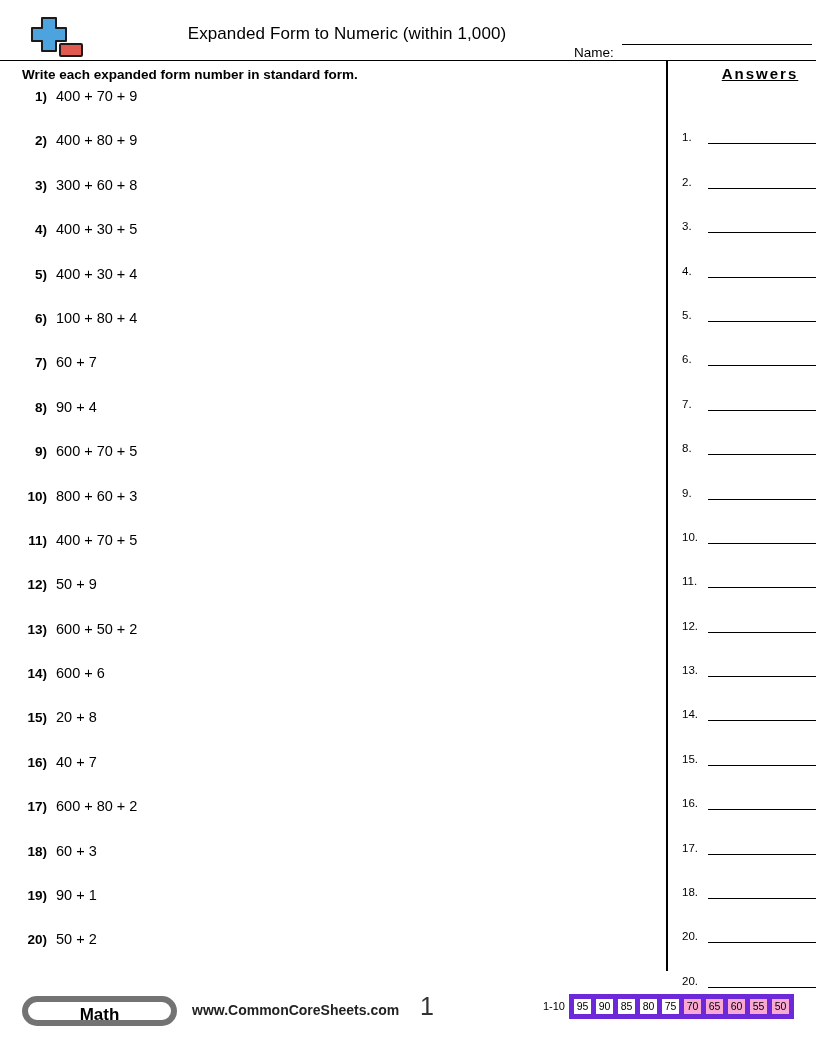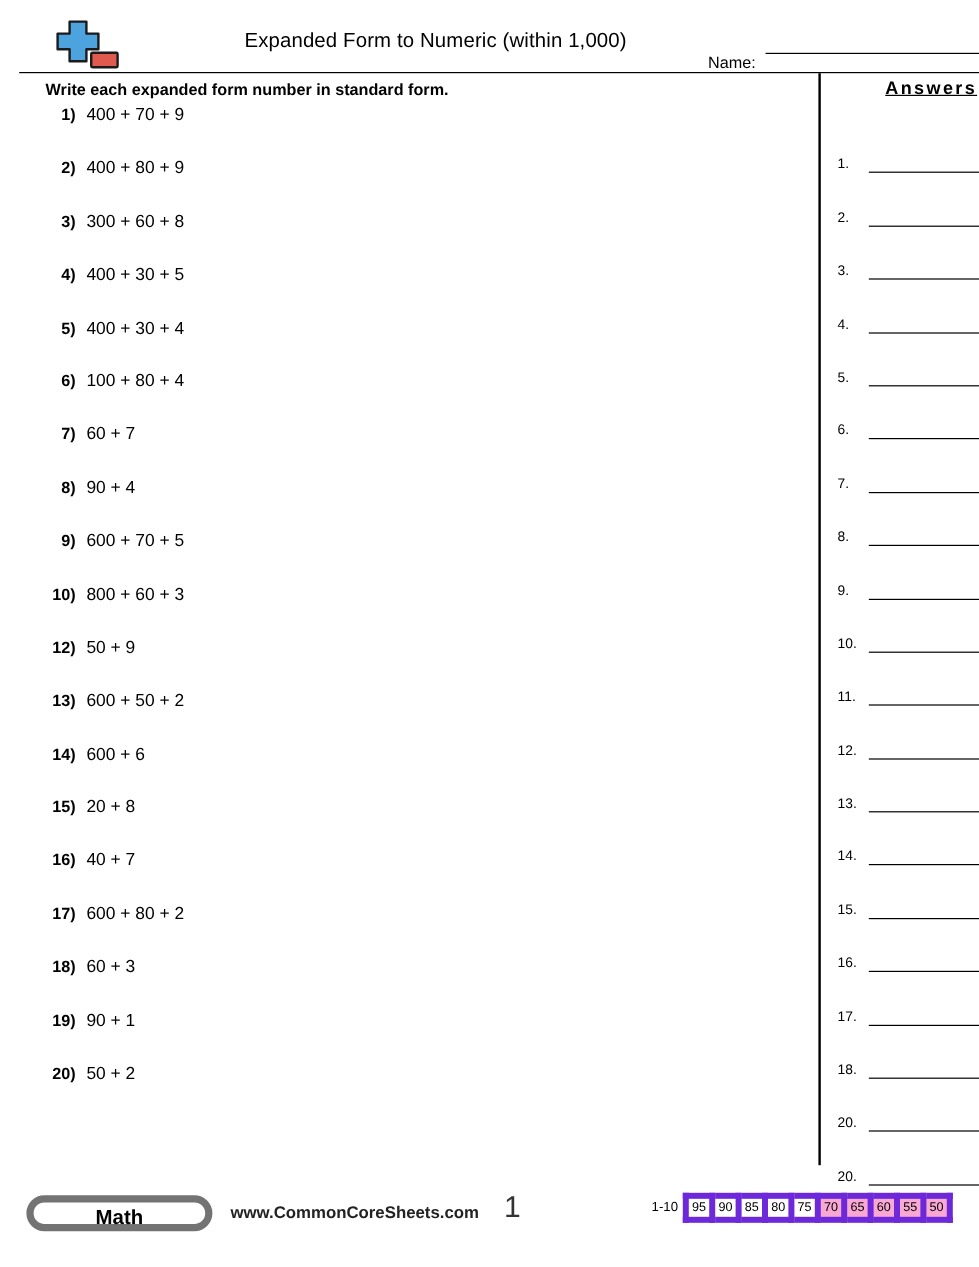--- a/index.html
+++ b/index.html
@@ -13,21 +13,21 @@
     height: 1056px;
     font-family: "Liberation Sans", sans-serif;
     color: #000;
     position: relative;
     overflow: hidden;
   }
   .page {
     position: relative;
     width: 816px;
     height: 1056px;
-    padding: 14px 22px 0 38px;
+    padding: 14px 22px 0 22px;
   }
 
   
   .header {
     position: relative;
     height: 46px;
   }
   .logo {
     position: absolute;
     left: 0;
@@ -272,20 +272,24 @@
         <div class="pnum">8)</div>
         <div class="ptext">90 + 4</div>
       </div>
       <div class="problem">
         <div class="pnum">9)</div>
         <div class="ptext">600 + 70 + 5</div>
       </div>
       <div class="problem">
         <div class="pnum">10)</div>
         <div class="ptext">800 + 60 + 3</div>
+      </div>
+      <div class="problem">
+        <div class="pnum">11)</div>
+        <div class="ptext">400 + 70 + 5</div>
       </div>
       <div class="problem">
         <div class="pnum">12)</div>
         <div class="ptext">50 + 9</div>
       </div>
       <div class="problem">
         <div class="pnum">13)</div>
         <div class="ptext">600 + 50 + 2</div>
       </div>
       <div class="problem">

